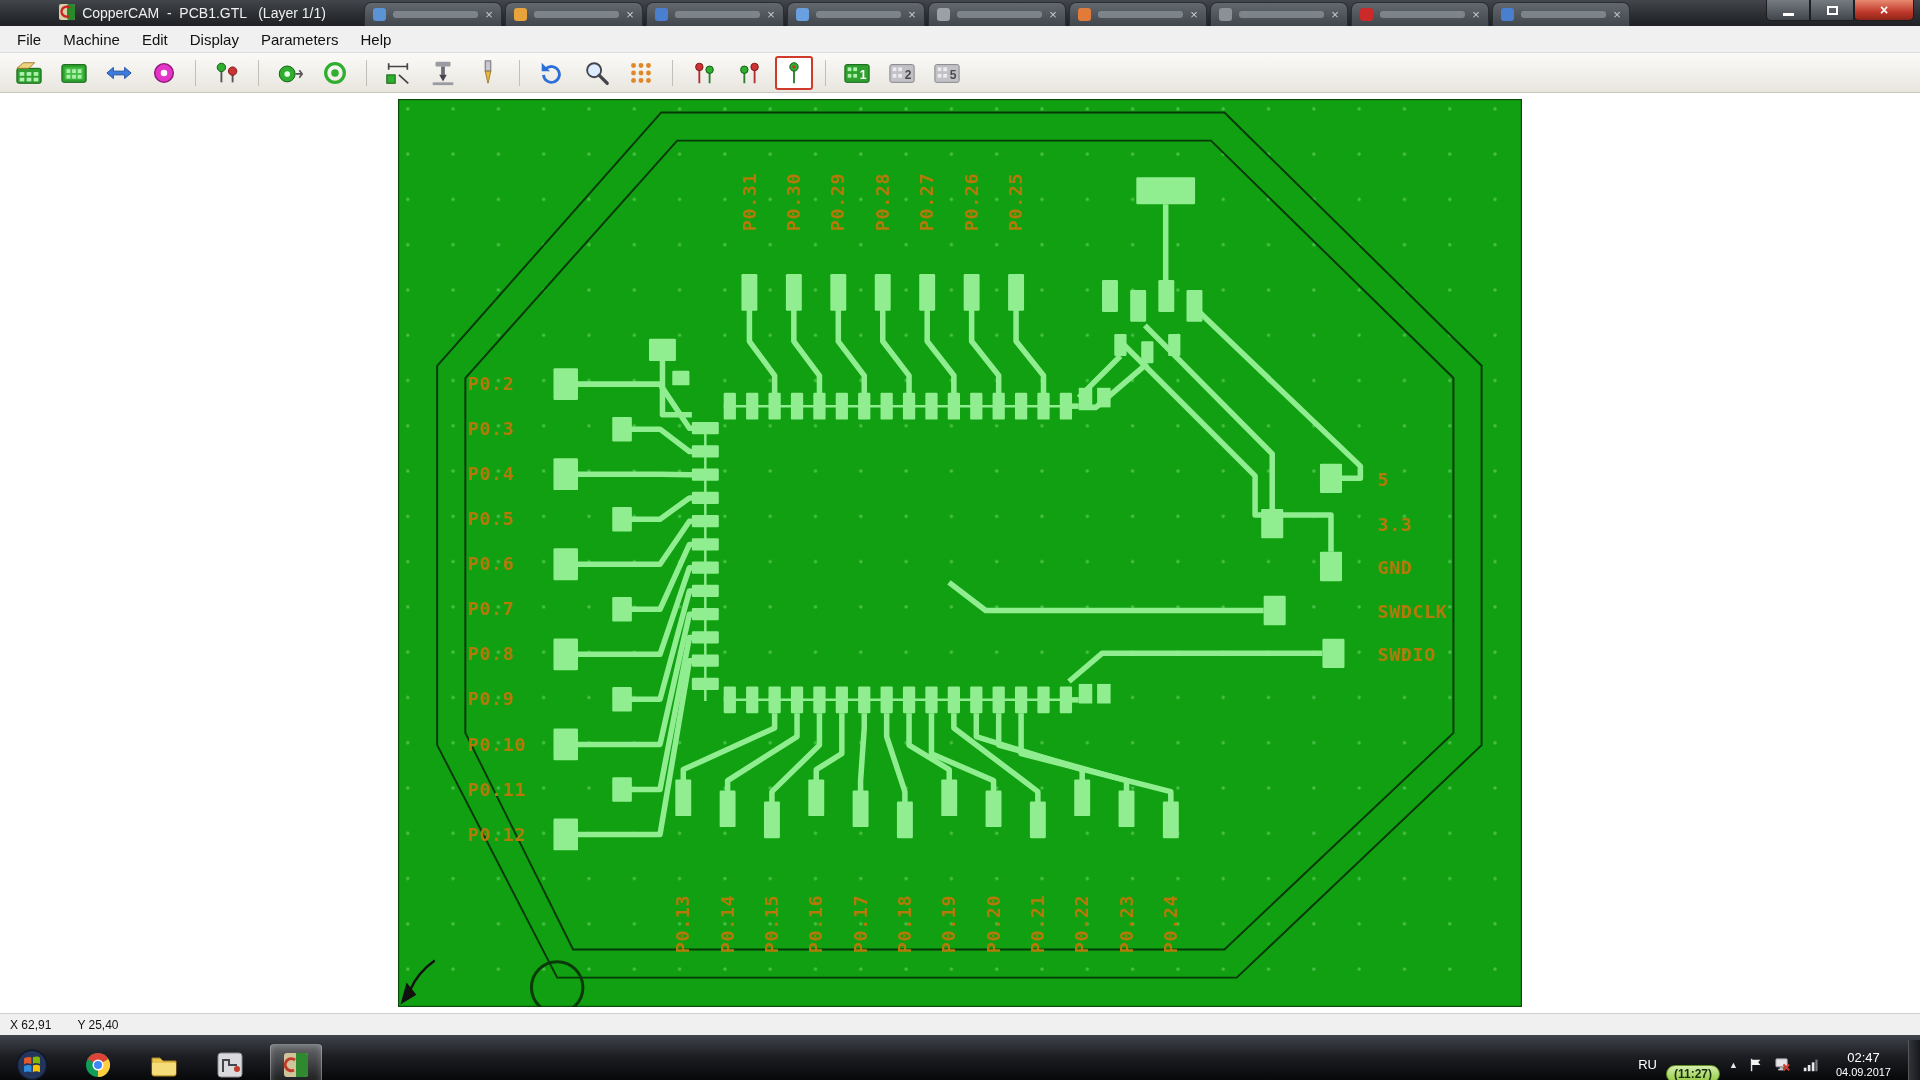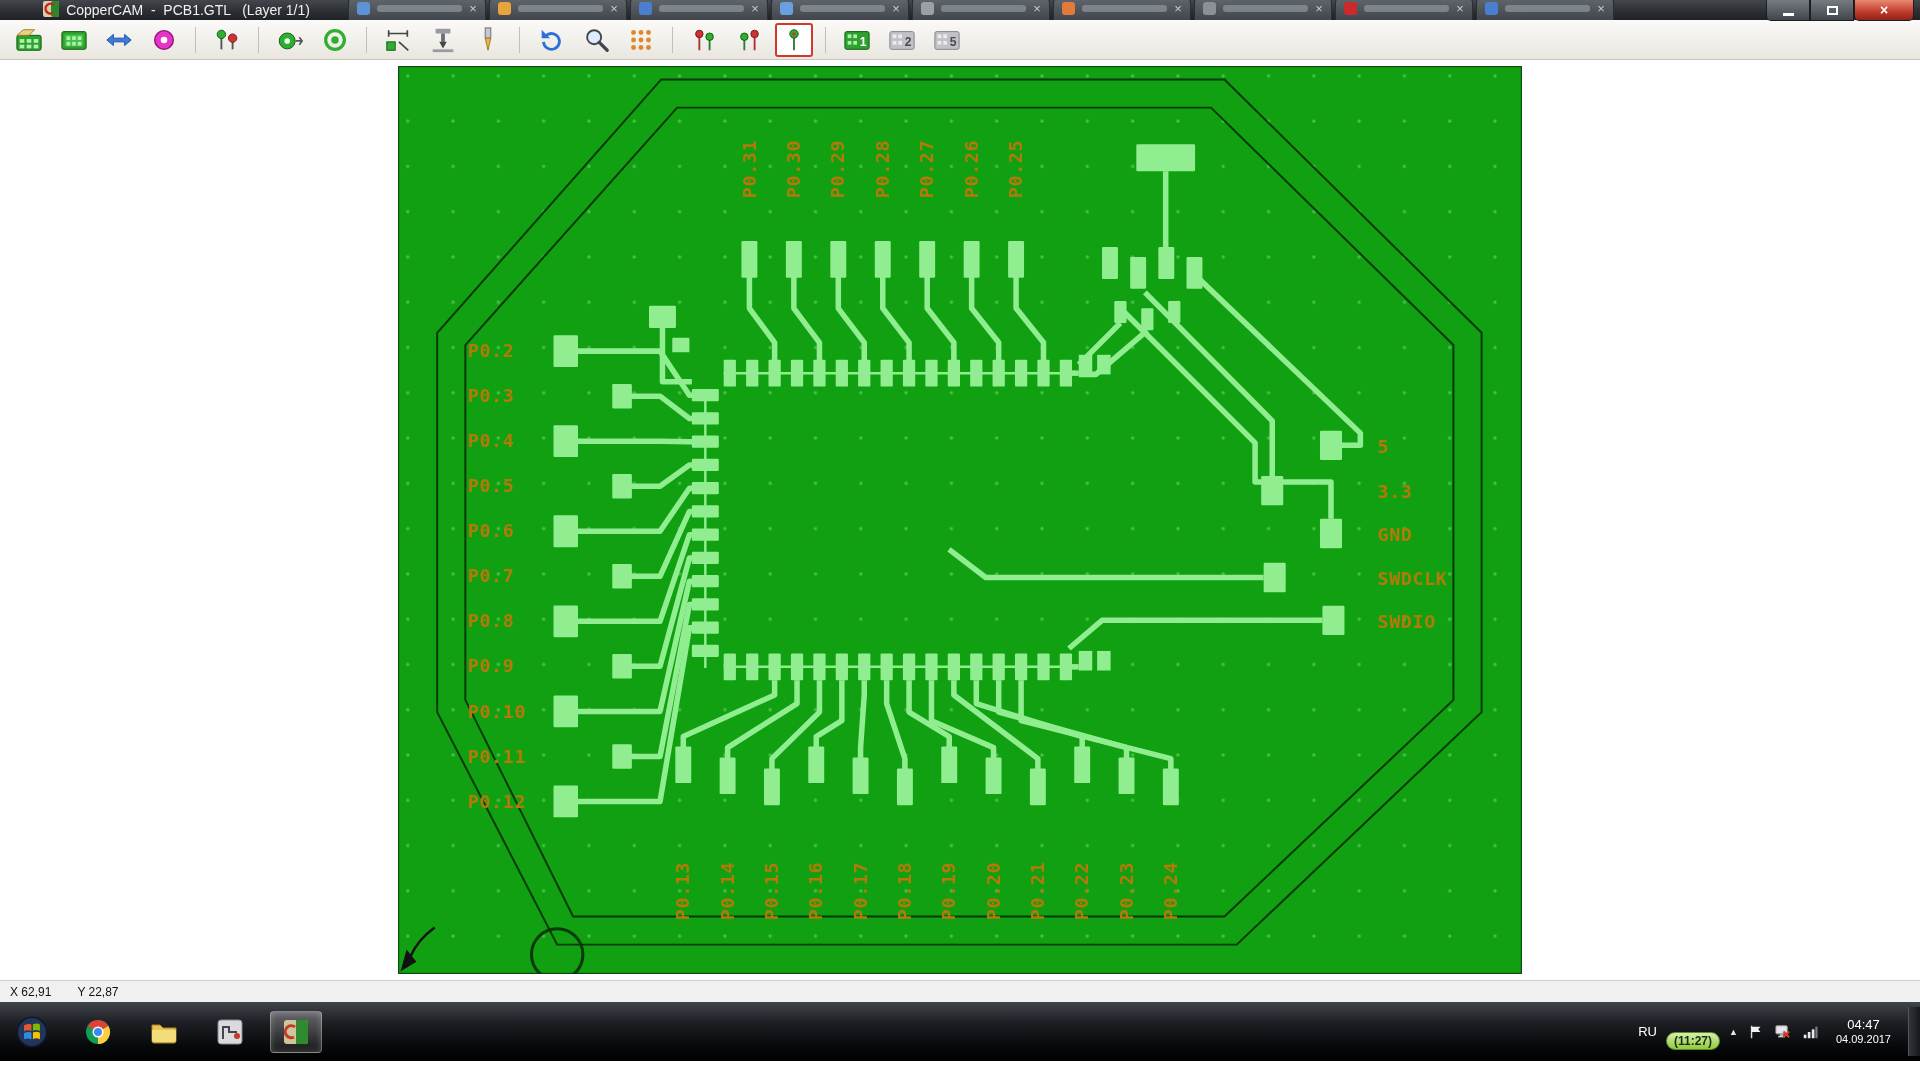--- a/index.html
+++ b/index.html
@@ -1,21 +1,21 @@
 <!DOCTYPE html>
 <html><head>
 <meta charset="utf-8">
 <style>
   * { box-sizing: border-box; margin: 0; padding: 0; }
   html,body { width:1920px; height:1080px; overflow:hidden; background:#fff;
               font-family:"Liberation Sans", sans-serif; }
 
   
-  .titlebar { height:20px; background:linear-gradient(180deg,#43474d,#2a2d31 60%,#1f2125);
-              display:flex; }
+  .titlebar { height:26px; background:linear-gradient(180deg,#43474d,#2a2d31 60%,#1f2125);
+              display:flex;padding-left:16px; }
   .title-left { display:flex; align-items:center; gap:7px; padding:0 12px;
                 font-size:14px; color:#f0f0f0; white-space:pre; }
   .tabs { flex:1; display:flex; align-items:flex-end; gap:3px; overflow:hidden;
           padding:3px 6px 0 26px; }
   .tab { flex:0 0 138px; height:24px; background:linear-gradient(#62686e,#41464c);
          border:1px solid #2a2d31; border-bottom:none; border-radius:7px 7px 0 0;
          display:flex; align-items:center; gap:7px; padding:0 8px; }
   .favicon { width:13px; height:13px; border-radius:3px; flex:0 0 13px; }
   .skeleton { flex:1; height:7px; border-radius:3px; background:#9aa1a8; opacity:.6; }
   .tab-close { color:#c6ccd2; font-size:13px; line-height:1; }
@@ -138,20 +138,28 @@
         </div>
       <div class="winbtn">
           <span class="maxbox"></span>
         </div>
       <div class="winbtn close">
           <span>×</span>
         </div>
     </div>
   </div>
 
+  <div class="menubar" id="menubar">
+      <span class="menu-item">File</span>
+      <span class="menu-item">Machine</span>
+      <span class="menu-item">Edit</span>
+      <span class="menu-item">Display</span>
+      <span class="menu-item">Parameters</span>
+      <span class="menu-item">Help</span>
+    </div>
 
   <div class="toolbar" id="toolbar">
       <button class="tool-btn">
         <svg viewBox="0 0 30 30" width="28" height="28">
           <rect x="2" y="10" width="26" height="16" rx="2" fill="#2da02d" stroke="#0e5a0e"></rect>
           <g fill="#aef0ae">
             <rect x="5" y="14" width="5" height="4"></rect>
             <rect x="12.5" y="14" width="5" height="4"></rect>
             <rect x="20" y="14" width="5" height="4"></rect>
             <rect x="5" y="20" width="5" height="4"></rect>
@@ -517,21 +525,21 @@
         <circle cx="130" cy="726" r="21" fill="none" stroke="#0a3a0a" stroke-width="2.5"></circle>
         <g>
           <path d="M30 704 Q16 714 10 728" stroke="#111" stroke-width="2" fill="none"></path>
           <polygon points="2,740 15,732 7,722" fill="#111"></polygon>
         </g>
       </svg>
   </div>
 
   <div class="statusbar">
     <span>X 62,91</span>
-    <span>Y 22,87</span>
+    <span>Y 25,40</span>
   </div>
 
   <div class="taskbar">
     <div class="task-apps" id="task-apps">
         <div class="task-btn">
           <svg viewBox="0 0 30 30" width="34" height="34">
             <circle cx="15" cy="15" r="13" fill="#24355c" stroke="#101826" stroke-width="1.5"></circle>
             <g transform="translate(15 15)">
               <path d="M-7 -6 Q-2 -8 -0.5 -6.5 L-0.5 -0.8 Q-5 -2.5 -7 -0.5 Z" fill="#e25a2a"></path>
               <path d="M0.8 -6.8 Q5 -8.5 7 -6.5 L7 -0.8 Q3 -2.5 0.8 -0.9 Z" fill="#7fba00"></path>
@@ -592,20 +600,20 @@
         <svg viewBox="0 0 18 18" width="16" height="16">
           <g fill="#e8e8ec">
             <rect x="2" y="12" width="3" height="4"></rect>
             <rect x="6.5" y="9" width="3" height="7"></rect>
             <rect x="11" y="6" width="3" height="10"></rect>
             <rect x="15" y="3" width="2.5" height="13" fill="#7a7a80"></rect>
           </g>
         </svg>
       </span>
       <div class="clock">
-        <div class="time">04:47</div>
+        <div class="time">02:47</div>
         <div class="date">04.09.2017</div>
       </div>
       <div class="show-desktop"></div>
     </div>
   </div>
 
 </div>
 
 </body></html>

